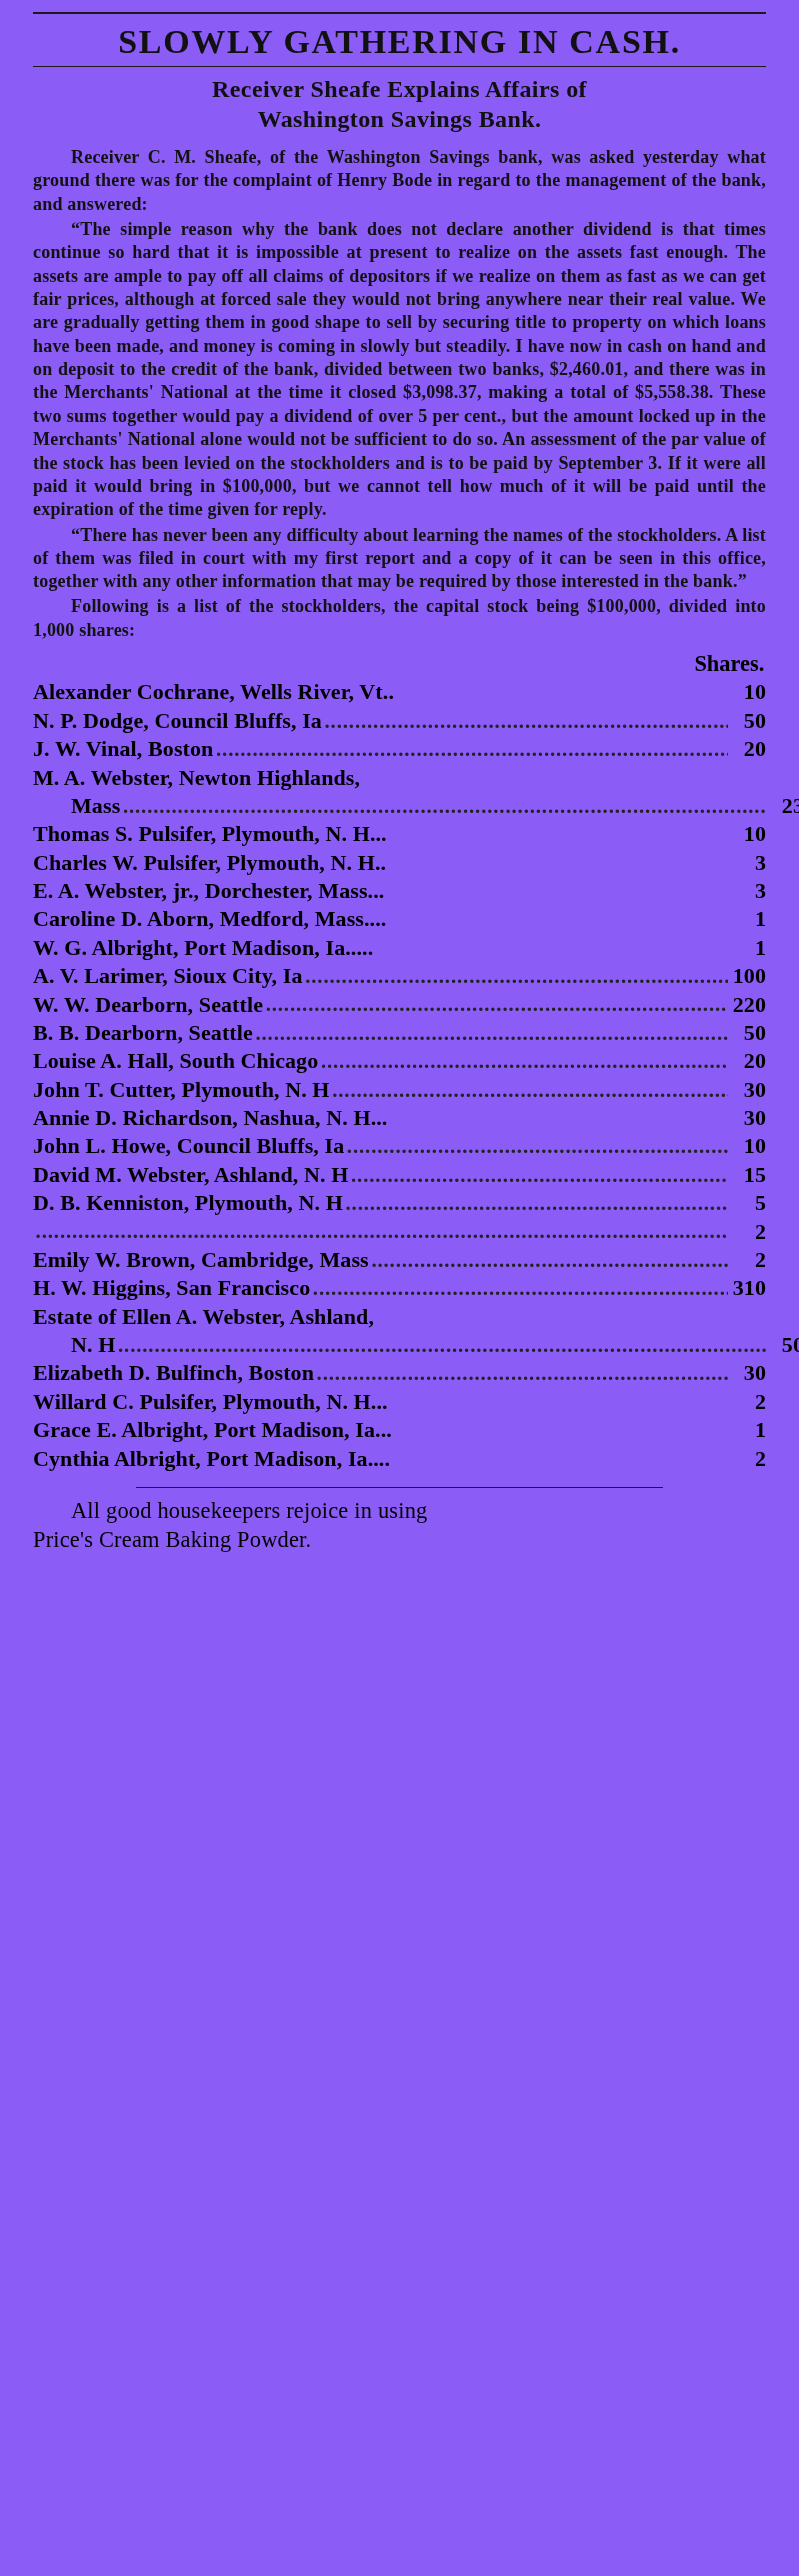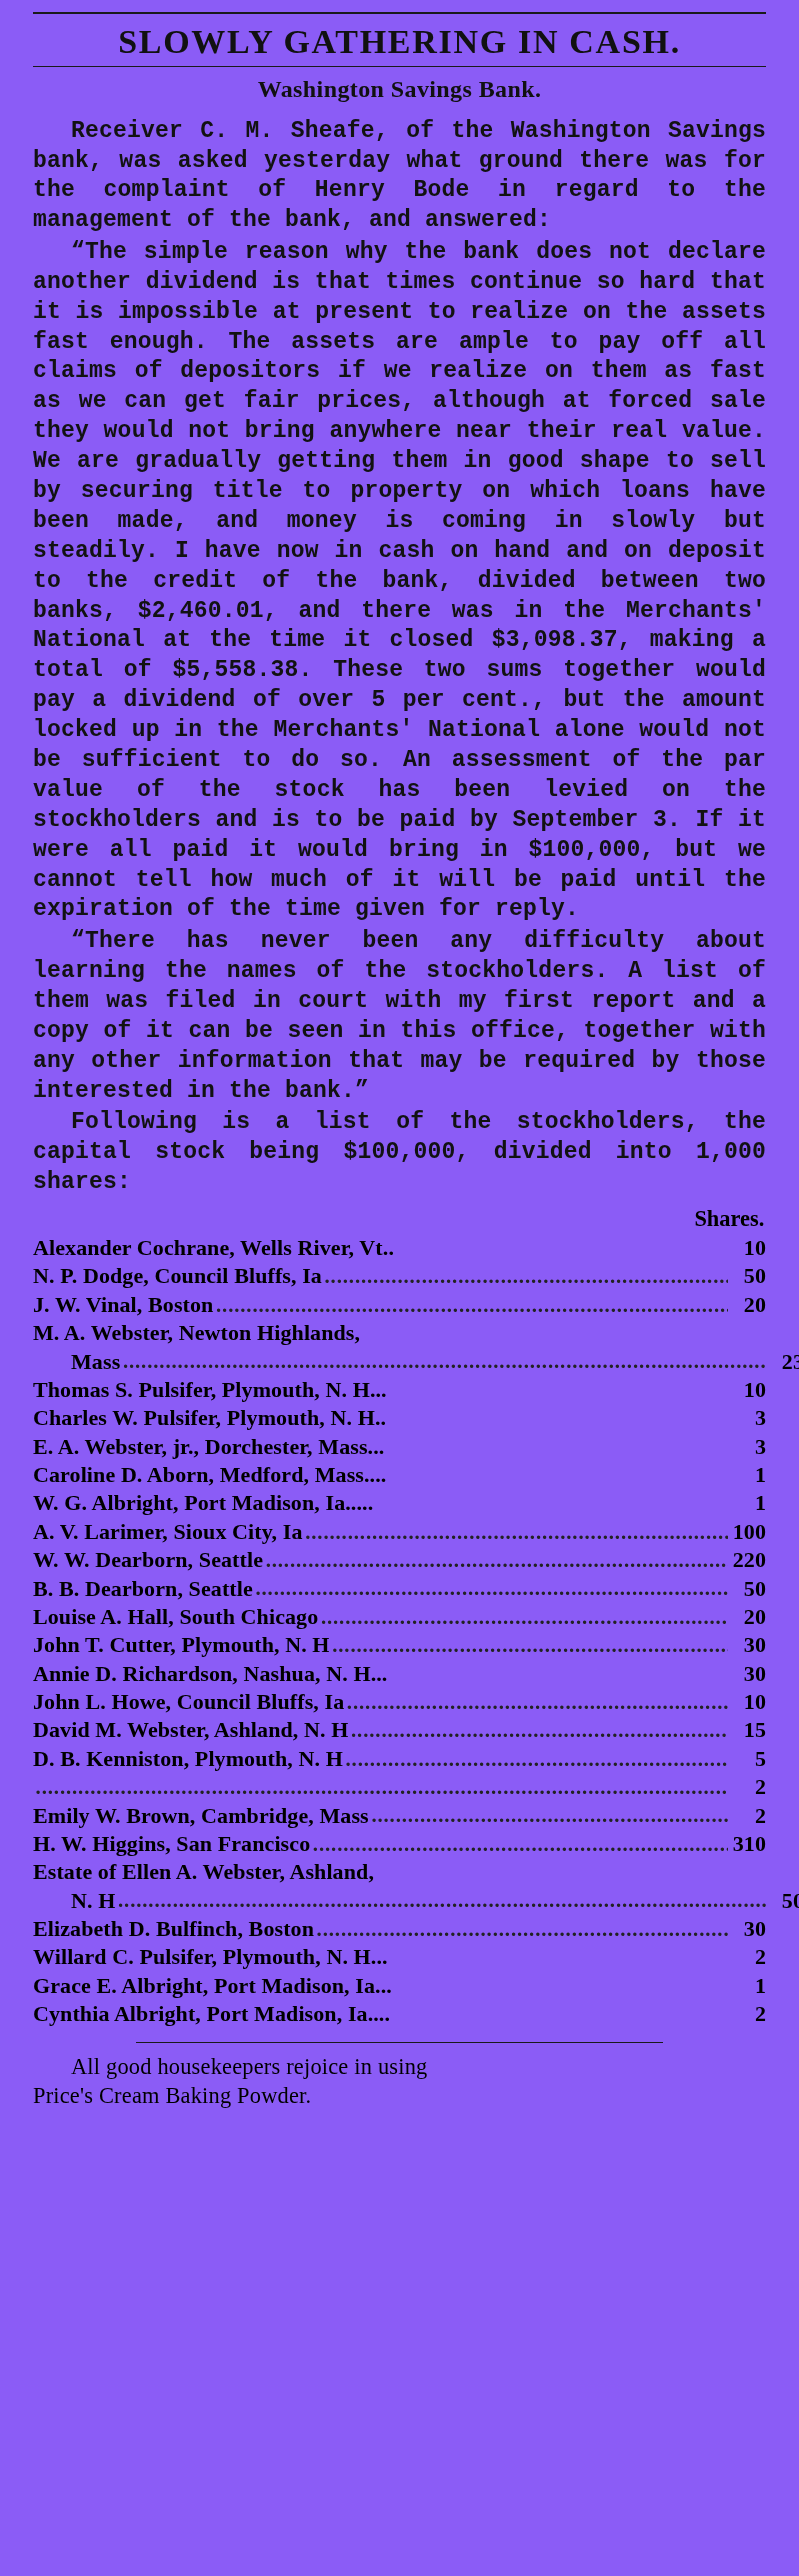--- a/index.html
+++ b/index.html
@@ -41,29 +41,29 @@
     font-family: "Liberation Serif", serif;
     font-weight: bold;
     font-size: 24px;
     text-align: center;
     line-height: 1.22;
     letter-spacing: 0.4px;
     margin: 3.4px 0 12px 0;
     color: #111;
   }
   .body-text p {
-    font-size: 23px;
+    font-size: 18px;
     line-height: 1.30;
     text-align: justify;
     text-justify: inter-word;
     margin: 0 0 1.7px 0;
     text-indent: 38px;
     letter-spacing: 0.2px;
     font-weight: bold;
-    font-family: Liberation Mono, monospace;
+    font-family: Liberation Serif, serif;
     color: #121212;
   }
   .shares-label {
     text-align: right;
     font-size: 22.4px;
     font-weight: bold;
     margin: 8.6px 0 1.7px 0;
     padding-right: 1.7px;
   }
   .holders {
@@ -120,20 +120,21 @@
 
 <div class="page">
 
   <div class="rule-top"></div>
 
   <h1 class="headline">SLOWLY GATHERING IN CASH.</h1>
 
   <div class="rule-under-headline"></div>
 
   <div class="subhead">
+    <div>Receiver Sheafe Explains Affairs of</div>
     <div>Washington Savings Bank.</div>
   </div>
 
   <div class="body-text">
     <p>Receiver C. M. Sheafe, of the Washington Savings bank, was asked yesterday what ground there was for the complaint of Henry Bode in regard to the management of the bank, and answered:</p>
     <p>“The simple reason why the bank does not declare another dividend is that times continue so hard that it is impossible at present to realize on the assets fast enough. The assets are ample to pay off all claims of depositors if we realize on them as fast as we can get fair prices, although at forced sale they would not bring anywhere near their real value. We are gradually getting them in good shape to sell by securing title to property on which loans have been made, and money is coming in slowly but steadily. I have now in cash on hand and on deposit to the credit of the bank, divided between two banks, $2,460.01, and there was in the Merchants' National at the time it closed $3,098.37, making a total of $5,558.38. These two sums together would pay a dividend of over 5 per cent., but the amount locked up in the Merchants' National alone would not be sufficient to do so. An assessment of the par value of the stock has been levied on the stockholders and is to be paid by September 3. If it were all paid it would bring in $100,000, but we cannot tell how much of it will be paid until the expiration of the time given for reply.</p>
     <p>“There has never been any difficulty about learning the names of the stockholders. A list of them was filed in court with my first report and a copy of it can be seen in this office, together with any other information that may be required by those interested in the bank.”</p>
     <p>Following is a list of the stockholders, the capital stock being $100,000, divided into 1,000 shares:</p>
   </div>
 

